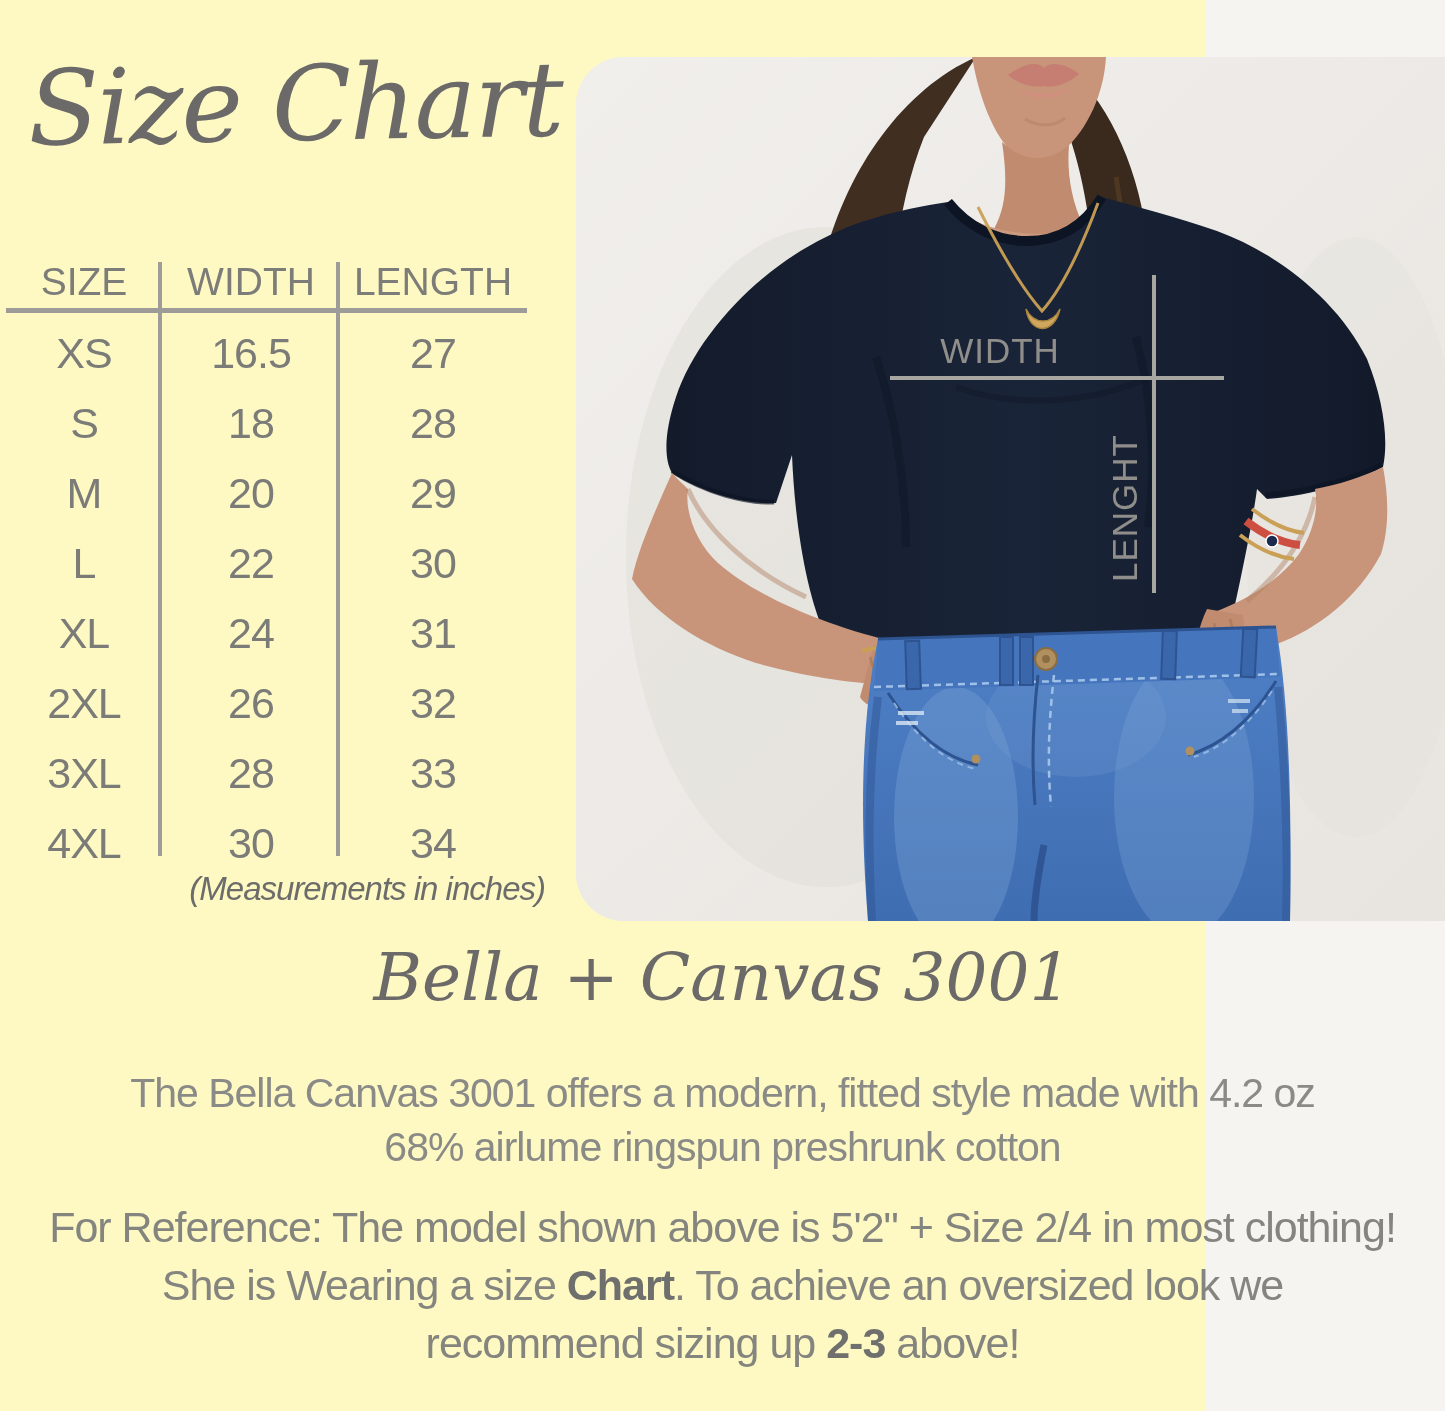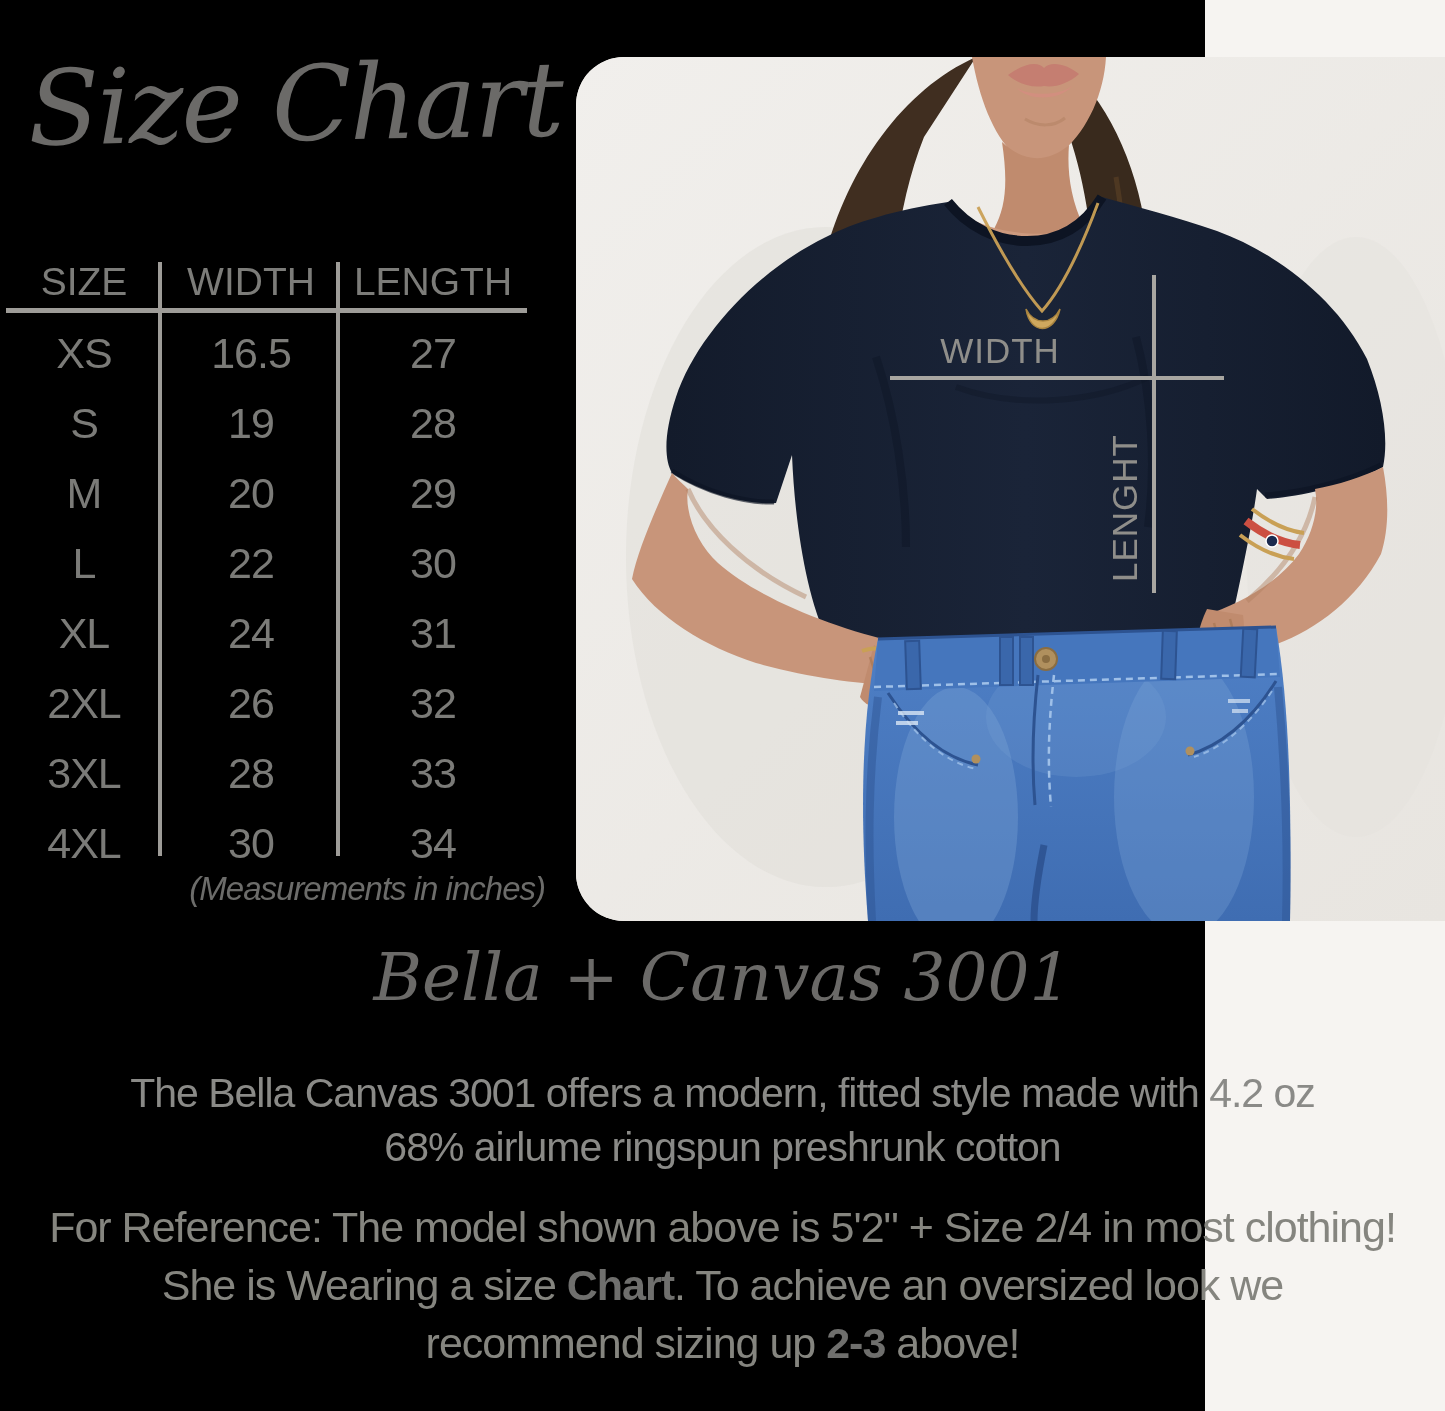--- a/index.html
+++ b/index.html
@@ -2,21 +2,21 @@
 <html><head>
 <meta charset="utf-8">
 <style>
   html,body{margin:0;padding:0;}
   body{
     width:1445px;height:1411px;
     background:#f6f4f1;
     font-family:"Liberation Sans",sans-serif;
     overflow:hidden;
   }
-  .canvas{position:relative;width:1205px;height:1411px;background:#000000;}
+  .canvas{position:relative;width:1205px;height:1411px;background:#fef9c3;}
 
   
   .script{
     font-family:"DejaVu Serif",serif;
     font-style:italic;
     color:#6b6a68;
   }
   .chart-title{
     position:absolute;left:28px;top:52px;width:540px;
     font-size:104px;line-height:1;letter-spacing:-2px;
@@ -105,21 +105,21 @@
       <div class="th-cell">WIDTH</div>
       <div class="th-cell">LENGTH</div>
     </div>
     <div class="tr">
       <div class="td-cell">XS</div>
       <div class="td-cell">16.5</div>
       <div class="td-cell">27</div>
     </div>
     <div class="tr">
       <div class="td-cell">S</div>
-      <div class="td-cell">19</div>
+      <div class="td-cell">18</div>
       <div class="td-cell">28</div>
     </div>
     <div class="tr">
       <div class="td-cell">M</div>
       <div class="td-cell">20</div>
       <div class="td-cell">29</div>
     </div>
     <div class="tr">
       <div class="td-cell">L</div>
       <div class="td-cell">22</div>

